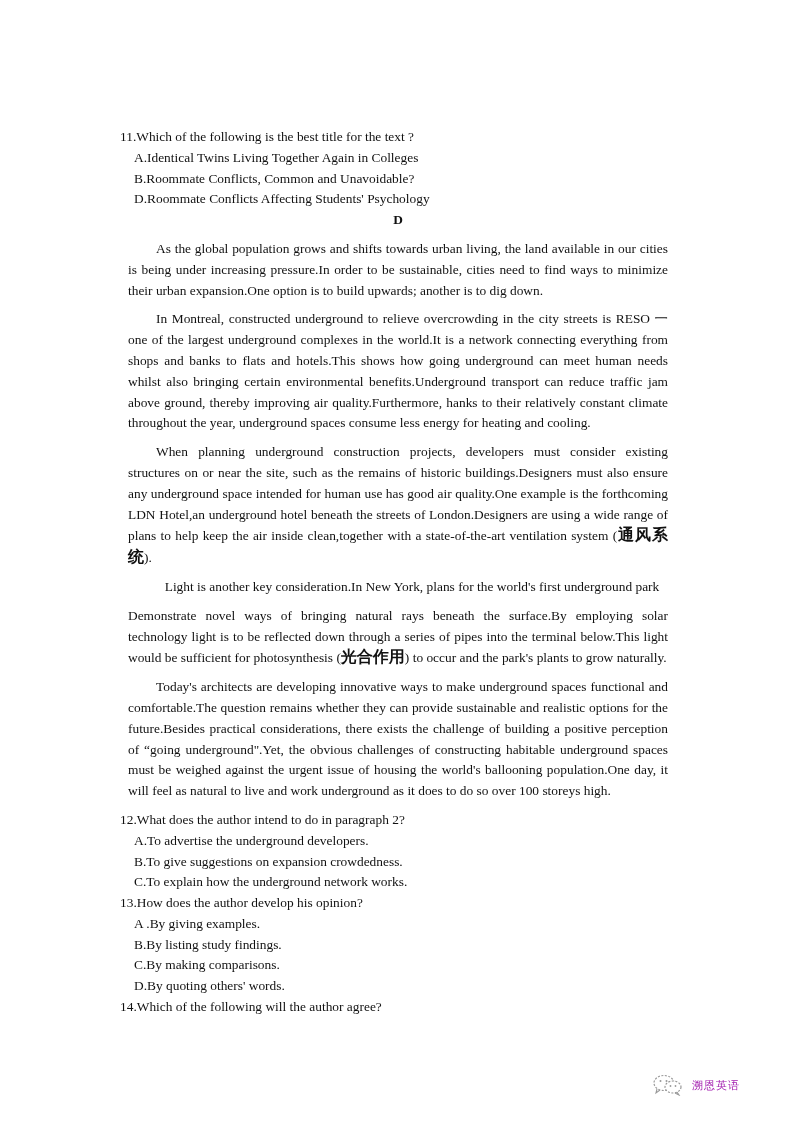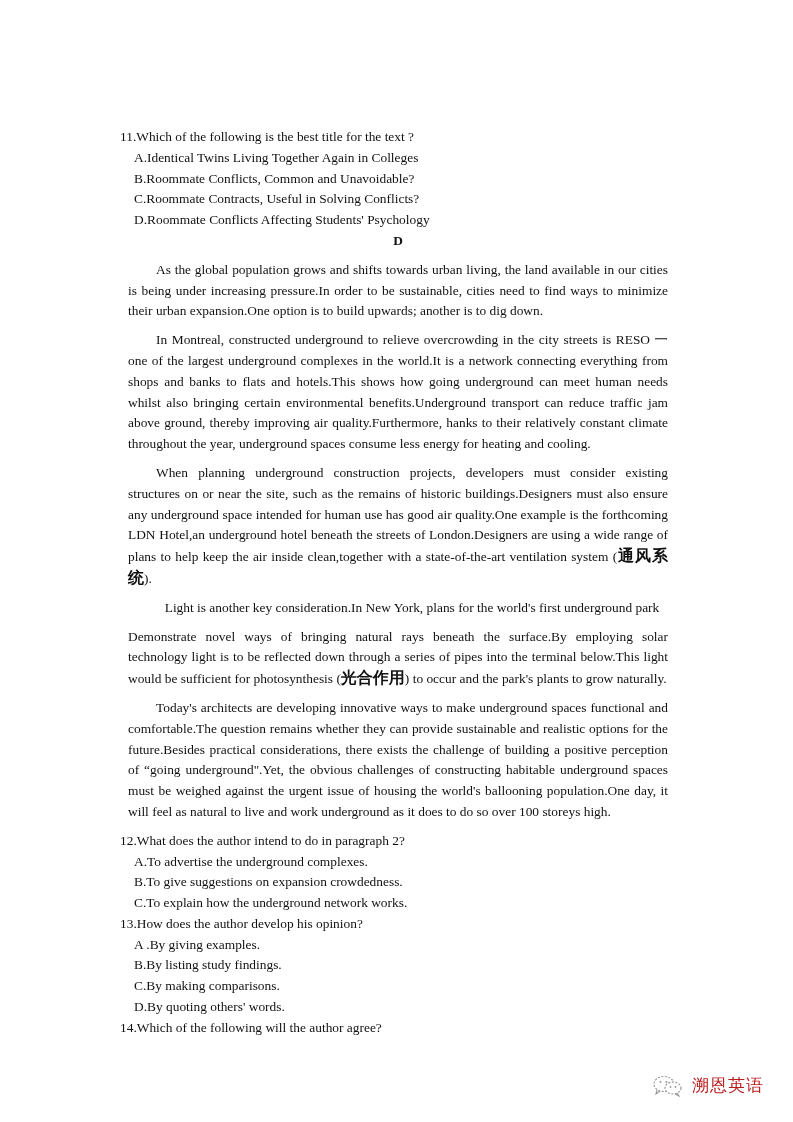--- a/index.html
+++ b/index.html
@@ -58,52 +58,51 @@
       gap: 8px;
       color: #6a6a6a;
     }
     .watermark-icon {
       width: 32px;
       height: 22px;
       position: relative;
     }
     .watermark-text {
       font-family: "DejaVu Sans", sans-serif;
-      font-size: 17px;
+      font-size: 11px;
       letter-spacing: 1px;
-      color: #b91c1c;
+      color: #a21caf;
     }
   </style>
 </head>
 <body>
 
 <div class="page">
 
   <div>
     <p class="q-stem">11.Which of the following is the best title for the text ?</p>
     <p class="q-option">A.Identical Twins Living Together Again in Colleges</p>
     <p class="q-option">B.Roommate Conflicts, Common and Unavoidable?</p>
-    <p class="q-option">C.Roommate Contracts, Useful in Solving Conflicts?</p>
     <p class="q-option">D.Roommate Conflicts Affecting Students' Psychology</p>
   </div>
 
   <p class="section-heading">D</p>
 
   <div>
     <p class="para">As the global population grows and shifts towards urban living, the land available in our cities is being under increasing pressure.In order to be sustainable, cities need to find ways to minimize their urban expansion.One option is to build upwards; another is to dig down.</p>
     <p class="para">In Montreal, constructed underground to relieve overcrowding in the city streets is RESO 一 one of the largest underground complexes in the world.It is a network connecting everything from shops and banks to flats and hotels.This shows how going underground can meet human needs whilst also bringing certain environmental benefits.Underground transport can reduce traffic jam above ground, thereby improving air quality.Furthermore, hanks to their relatively constant climate throughout the year, underground spaces consume less energy for heating and cooling.</p>
     <p class="para"><span>When planning underground construction projects, developers must consider existing structures on or near the site, such as the remains of historic buildings.Designers must also ensure any underground space intended for human use has good air quality.One example is the forthcoming LDN Hotel,an underground hotel beneath the streets of London.Designers are using a wide range of plans to help keep the air inside clean,together with a state-of-the-art ventilation system (</span><span class="cjk">通风系统</span><span>).</span></p>
     <p class="para" style="text-align:center;">Light is another key consideration.In New York, plans for the world's first underground park</p>
     <p class="para" style="text-indent:0;"><span>Demonstrate novel ways of bringing natural rays beneath the surface.By employing solar technology light is to be reflected down through a series of pipes into the terminal below.This light would be sufficient for photosynthesis (</span><span class="cjk">光合作用</span><span>) to occur and the park's plants to grow naturally.</span></p>
     <p class="para">Today's architects are developing innovative ways to make underground spaces functional and comfortable.The question remains whether they can provide sustainable and realistic options for the future.Besides practical considerations, there exists the challenge of building a positive perception of “going underground".Yet, the obvious challenges of constructing habitable underground spaces must be weighed against the urgent issue of housing the world's ballooning population.One day, it will feel as natural to live and work underground as it does to do so over 100 storeys high.</p>
   </div>
 
   <div>
     <p class="q-stem">12.What does the author intend to do in paragraph 2?</p>
-    <p class="q-option">A.To advertise the underground complexes.</p>
+    <p class="q-option">A.To advertise the underground developers.</p>
     <p class="q-option">B.To give suggestions on expansion crowdedness.</p>
     <p class="q-option">C.To explain how the underground network works.</p>
   </div>
 
   <div>
     <p class="q-stem">13.How does the author develop his opinion?</p>
     <p class="q-option">A .By giving examples.</p>
     <p class="q-option">B.By listing study findings.</p>
     <p class="q-option">C.By making comparisons.</p>
     <p class="q-option">D.By quoting others' words.</p>

